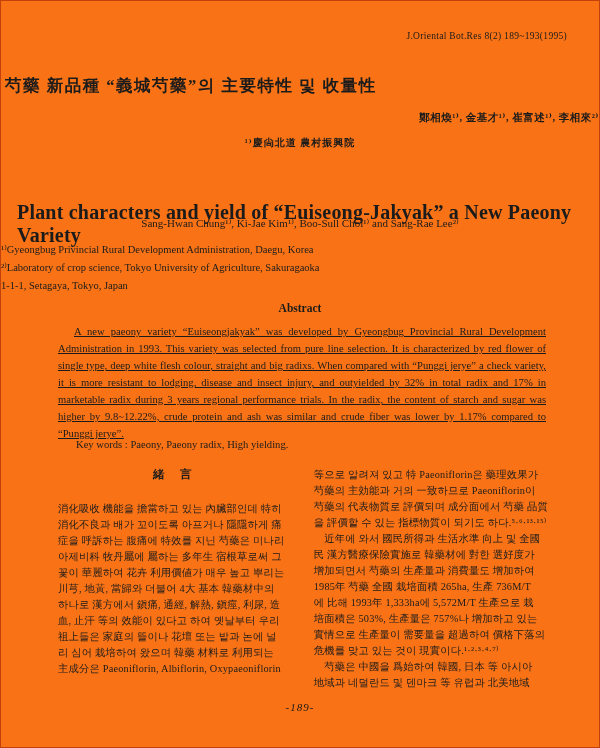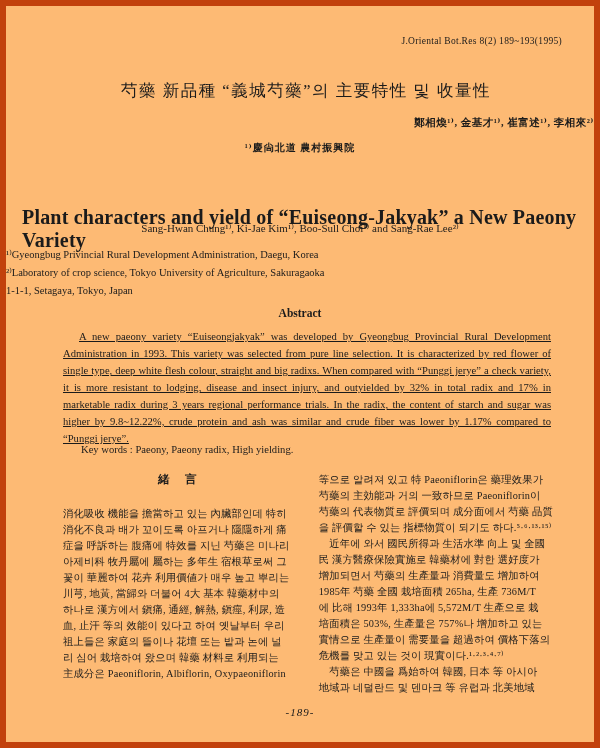--- a/index.html
+++ b/index.html
@@ -1,41 +1,41 @@
 <!DOCTYPE html>
 <html><head>
 <meta charset="utf-8">
 <style>
   html, body { margin: 0; padding: 0; background: #e9e9e9; }
   .page {
     position: relative;
     width: 600px;
     height: 748px;
-    background: #fdba74;
-    border: 6px solid #c2410c;
+    background: #f97316;
+    border: 1px solid #c2410c;
     box-sizing: border-box;
     font-family: "Liberation Serif", "DejaVu Serif", serif;
     color: #1b1b1b;
     overflow: hidden;
   }
   .journal-header {
     position: absolute;
     top: 30px;
     right: 32px;
     font-size: 9.5px;
     letter-spacing: 0.3px;
   }
   .ko-title {
     position: absolute;
     top: 74px;
-    left: 12px; right: 0;
+    left: 4px; right: 0;
     margin: 0;
-    text-align: center;
+    text-align: left;
     font-size: 16.5px;
-    font-weight: normal;
+    font-weight: bold;
     letter-spacing: 1.5px;
   }
   .ko-authors {
     position: absolute;
     top: 110px;
     left: 0; right: 0;
     text-align: right;
     font-size: 10.5px;
     font-weight: bold;
     letter-spacing: 0.5px;

